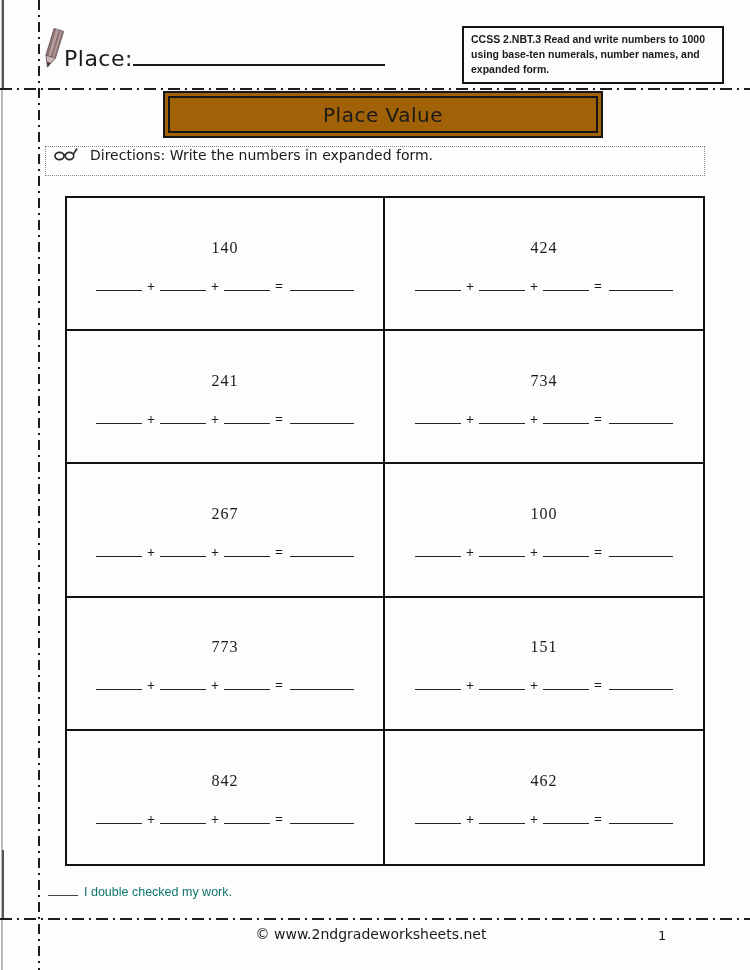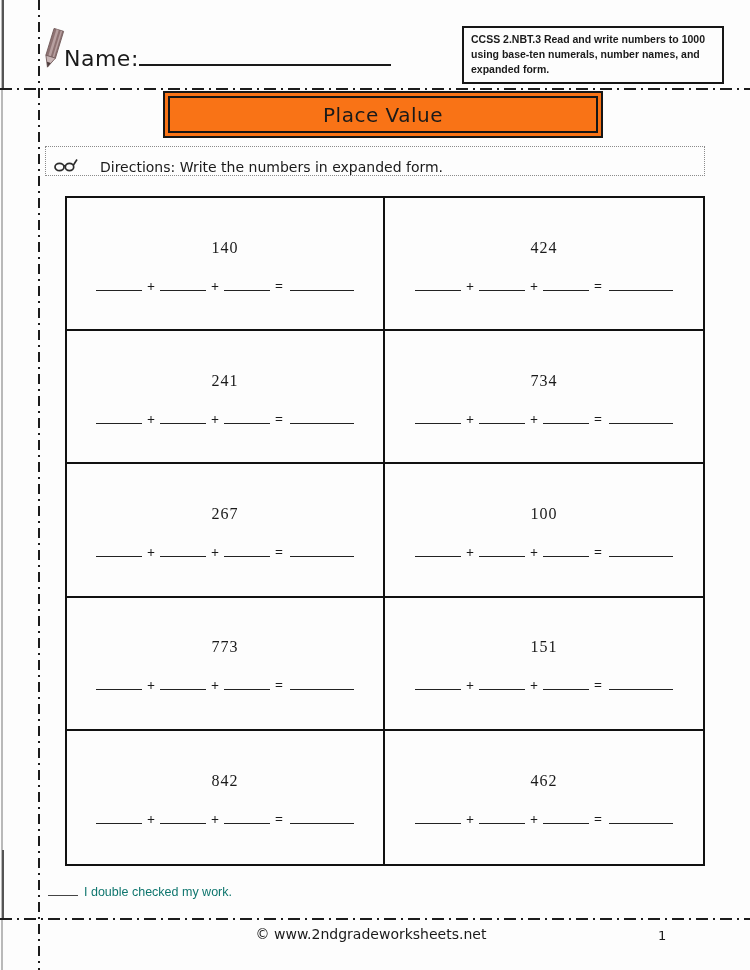--- a/index.html
+++ b/index.html
@@ -42,33 +42,33 @@
   .ccss-box {
     position:absolute; left:462px; top:26px; width:262px; min-height:56px;
     border:2px solid #161616; padding:4px 7px;
     font-size:10.5px; font-weight:600; line-height:1.45;
     font-family:Liberation Sans, sans-serif;
   }
 
   
   .title-box {
     position:absolute; left:163px; top:91px; width:440px; height:47px;
-    border:2px solid #161616; padding:3px; background:#f97316;
+    border:2px solid #161616; padding:3px; background:#a16207;
   }
   .title-inner {
     width:100%; height:100%; border:2px solid #161616;
     display:flex; align-items:center; justify-content:center;
     font-size:20px; letter-spacing:0.5px;
   }
 
   
   .directions-box {
     position:absolute; left:45px; top:146px; width:660px; height:30px;
     border:1px dotted #8b8b8b;
-    display:flex; align-items:flex-end; gap:22px; padding:0 8px;
+    display:flex; align-items:flex-start; gap:12px; padding:0 8px;
     font-size:14px;
   }
 
   
   .grid {
     position:absolute; left:65px; top:196px; width:640px; height:670px;
     border:2px solid #111;
     display:grid;
     grid-template-columns:1fr 1fr;
     grid-template-rows:repeat(5, 1fr);
@@ -112,21 +112,21 @@
       <g transform="rotate(17 13 22)">
         <polygon points="8,2 18,2 18,30 8,30" fill="#8d7272" stroke="#6e5858" stroke-width="0.8"></polygon>
         <polygon points="10.5,2 13,2 13,30 10.5,30" fill="#b7a0a0"></polygon>
         <polygon points="15,2 16.5,2 16.5,30 15,30" fill="#b7a0a0"></polygon>
         <polygon points="8,30 18,30 13,41 8,30" fill="#c9b6b6" stroke="#6e5858" stroke-width="0.8"></polygon>
         <polygon points="11,36 15,36 13,41" fill="#4d3c3c"></polygon>
       </g>
     </svg>
   </div>
   <div class="name-row">
-    <span>Name:</span><span class="name-line"></span>
+    <span>Place:</span><span class="name-line"></span>
   </div>
 
   <div class="ccss-box">
     <span>CCSS 2.NBT.3 Read and write numbers to 1000 using base-ten numerals, number names, and expanded form.</span>
   </div>
 
   <div class="title-box">
     <div class="title-inner">Place Value</div>
   </div>
 

